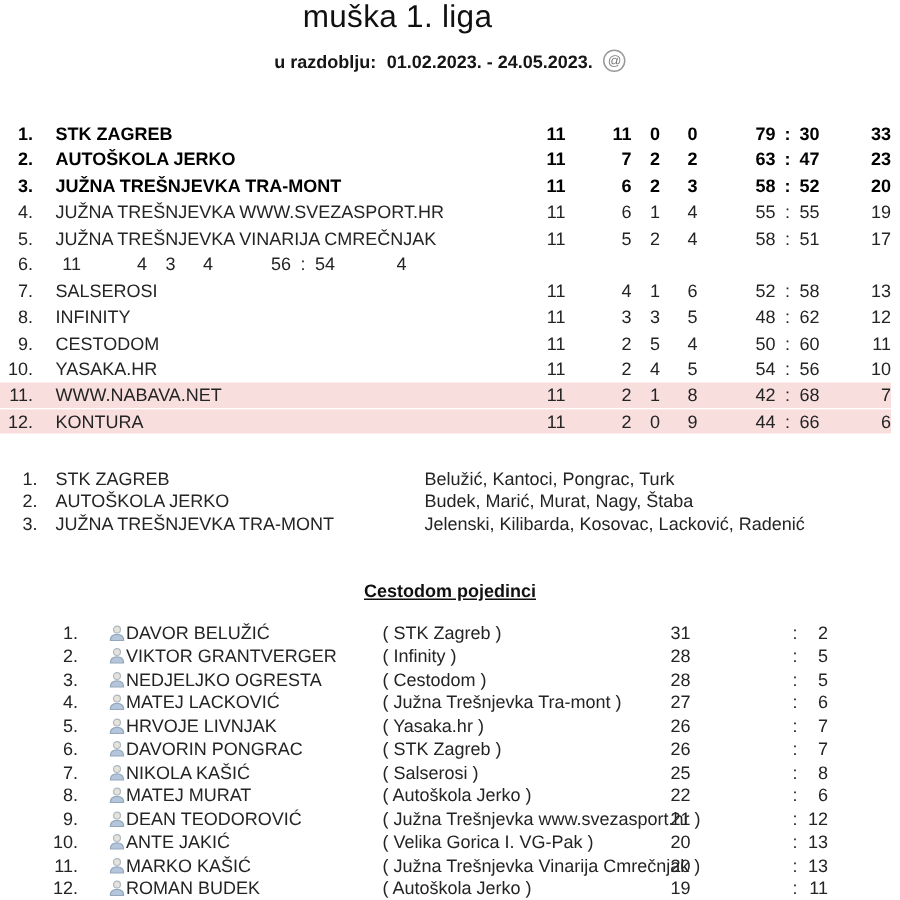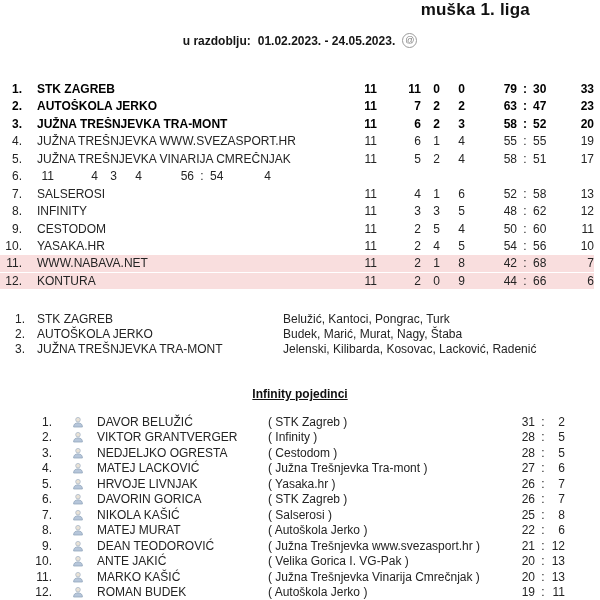--- a/index.html
+++ b/index.html
@@ -4,22 +4,22 @@
 <style>
   html,body{margin:0;padding:0;}
   body{
     width:600px;height:600px;background:#ffffff;
     font-family:"Liberation Sans", sans-serif;
     font-size:12px;color:#242424;overflow:hidden;
   }
   #page{position:relative;width:600px;height:600px;}
 
   .title{
-    position:absolute;top:0;left:0;width:530px;text-align:right;
-    font-size:17px;font-weight:bold;color:#101010;letter-spacing:.2px;
+    position:absolute;top:0;left:0;width:530px;text-align:center;
+    font-size:21px;font-weight:normal;color:#101010;letter-spacing:.2px;
   }
   .subtitle{
     position:absolute;top:33px;left:0;width:600px;
     display:flex;justify-content:center;align-items:center;gap:7px;
     font-weight:bold;color:#161616;
   }
   .badge{
     width:13px;height:13px;border:1px solid #9a9a9a;border-radius:50%;
     color:#7c7c7c;font-size:9px;line-height:13px;text-align:center;
     font-weight:normal;flex:0 0 auto;
@@ -51,23 +51,23 @@
   
   .heading{
     position:absolute;top:387px;left:0;width:600px;text-align:center;
     font-weight:bold;text-decoration:underline;color:#101010;
   }
   .individuals{position:absolute;top:414px;left:0;width:600px;}
   .in-row{display:flex;align-items:center;height:15.5px;white-space:nowrap;}
   .in-rank{width:52px;text-align:right;flex:0 0 auto;}
   .in-icon{width:12px;height:12px;margin-left:20px;flex:0 0 auto;}
   .in-icon svg{display:block;}
-  .in-name{width:171px;margin-left:13px;flex:0 0 auto;overflow:visible;}
+  .in-name{width:171px;flex:0 0 auto;overflow:visible;}
   .in-club{width:192px;flex:0 0 auto;overflow:visible;}
-  .in-sf{width:75px;text-align:right;flex:0 0 auto;}
+  .in-sf{width:75px;text-align:left;flex:0 0 auto;}
   .in-sep{width:16px;text-align:center;flex:0 0 auto;}
   .in-sa{width:14px;text-align:right;flex:0 0 auto;}
 </style>
 </head>
 <body>
 
 <div id="page">
 
   <div class="title">muška 1. liga</div>
 
@@ -251,21 +251,21 @@
       </div>
 
       <div class="tm-row">
         <span class="tm-rank">3.</span>
         <span class="tm-club">JUŽNA TREŠNJEVKA TRA-MONT</span>
         <span class="tm-players">Jelenski, Kilibarda, Kosovac, Lacković, Radenić</span>
       </div>
 
   </div>
 
-  <div class="heading">Infinity pojedinci</div>
+  <div class="heading">Cestodom pojedinci</div>
 
   <div class="individuals">
 
       <div class="in-row">
         <span class="in-rank">1.</span>
         <span class="in-icon">
           <svg width="12" height="12" viewBox="0 0 12 12" aria-hidden="true">
             <circle cx="6" cy="3.7" r="2.3" fill="#e9e2d6" stroke="#a9b8c8" stroke-width="0.8"></circle>
             <path d="M1.6 11 Q1.6 6.9 6 6.9 Q10.4 6.9 10.4 11 Z" fill="#b6c6da" stroke="#93a7bd" stroke-width="0.8"></path>
           </svg>
@@ -338,21 +338,21 @@
       </div>
 
       <div class="in-row">
         <span class="in-rank">6.</span>
         <span class="in-icon">
           <svg width="12" height="12" viewBox="0 0 12 12" aria-hidden="true">
             <circle cx="6" cy="3.7" r="2.3" fill="#e9e2d6" stroke="#a9b8c8" stroke-width="0.8"></circle>
             <path d="M1.6 11 Q1.6 6.9 6 6.9 Q10.4 6.9 10.4 11 Z" fill="#b6c6da" stroke="#93a7bd" stroke-width="0.8"></path>
           </svg>
         </span>
-        <span class="in-name">DAVORIN GORICA</span>
+        <span class="in-name">DAVORIN PONGRAC</span>
         <span class="in-club">( STK Zagreb )</span>
         <span class="in-sf">26</span>
         <span class="in-sep">:</span>
         <span class="in-sa">7</span>
       </div>
 
       <div class="in-row">
         <span class="in-rank">7.</span>
         <span class="in-icon">
           <svg width="12" height="12" viewBox="0 0 12 12" aria-hidden="true">

